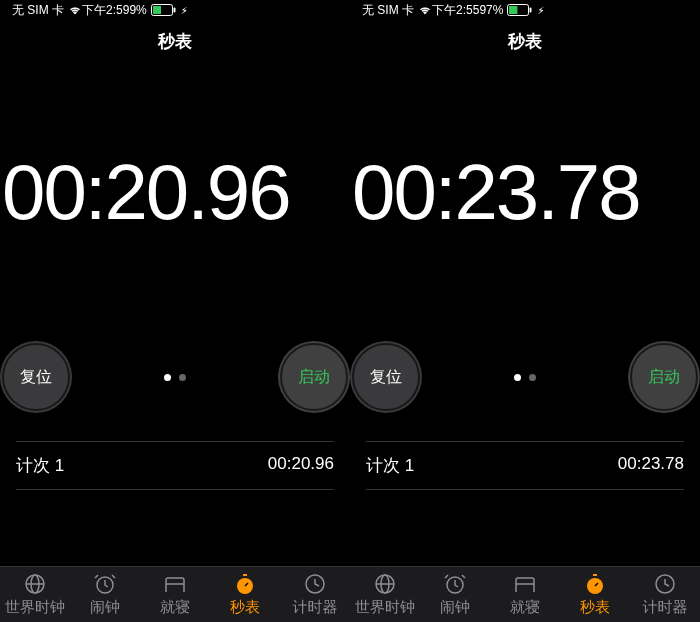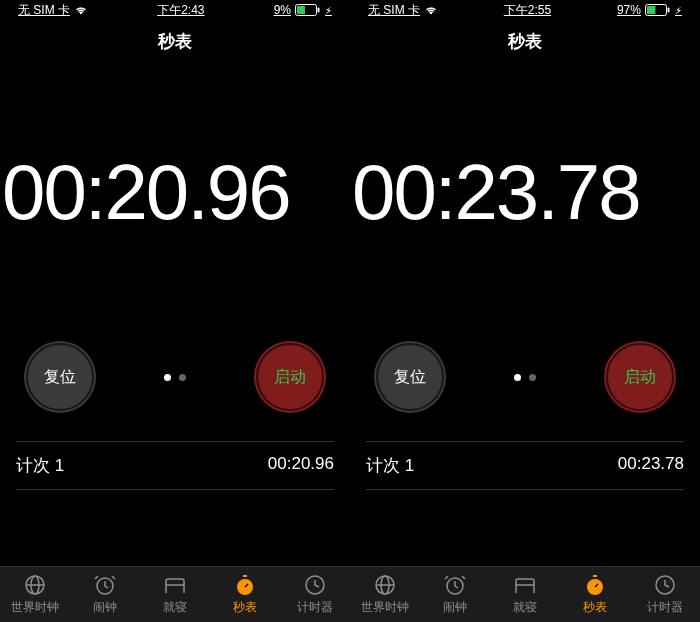--- a/index.html
+++ b/index.html
@@ -16,24 +16,23 @@
       width: 350px;
       height: 622px;
       display: flex;
       flex-direction: column;
       position: relative;
     }
     .statusbar {
       height: 20px;
       display: flex;
       align-items: center;
-      justify-content: space-between;
+      justify-content: flex-start;
       font-size: 12px;
-      padding: 0 18px;
-      text-decoration: underline;
+      padding: 0 12px;
     }
     .sb-left, .sb-right { display: flex; align-items: center; gap: 4px; }
     .wifi-icon svg, .battery-icon svg { display: block; }
     .header {
       text-align: center;
       font-size: 17px;
       font-weight: 600;
       padding: 10px 0;
     }
     .time-display {
@@ -43,21 +42,21 @@
       margin-top: 90px;
       white-space: nowrap;
       line-height: 1;
       text-align: left;
       padding-left: 2px;
     }
     .controls {
       display: flex;
       align-items: center;
       justify-content: space-between;
-      padding: 0 24px;
+      padding: 0 0;
       margin-top: 110px;
     }
     .round-btn {
       width: 72px;
       height: 72px;
       border-radius: 50%;
       display: flex;
       align-items: center;
       justify-content: center;
       font-size: 16px;
@@ -65,21 +64,21 @@
       cursor: pointer;
     }
     .round-btn::before {
       content: '';
       position: absolute;
       inset: 2px;
       border-radius: 50%;
       border: 2px solid rgba(0,0,0,0.6);
     }
     .btn-reset { background: #3a3a3c; color: #fff; }
-    .btn-start { background: #7f1d1d; color: #34c759; }
+    .btn-start { background: #404040; color: #34c759; }
     .dots { display: flex; gap: 8px; align-items: center; }
     .dot {
       width: 7px; height: 7px; border-radius: 50%; background: #666;
     }
     .dot.active { background: #fff; }
     .laps { margin-top: 28px; padding: 0 16px; }
     .lap-row {
       display: flex;
       justify-content: space-between;
       font-size: 17px;
@@ -98,41 +97,41 @@
       display: flex;
     }
     .tab {
       flex: 1;
       display: flex;
       flex-direction: column;
       align-items: center;
       justify-content: center;
       gap: 2px;
       color: #8e8e93;
-      font-size: 12px;
+      font-size: 15px;
       cursor: pointer;
       text-align: right;
     }
     .tab.active { color: #ff9500; }
     .tab svg { width: 24px; height: 24px; }
   </style>
 </head>
 <body>
 
 <div class="screen">
   <div class="statusbar">
     <div class="sb-left">
       <span>无 SIM 卡</span>
       <span class="wifi-icon">
         <svg width="14" height="10" viewBox="0 0 14 10">
             <path d="M7 9.5L5 7.3c1.1-1 2.9-1 4 0L7 9.5zM3.5 5.8C5.4 4 8.6 4 10.5 5.8l-1 1c-1.4-1.2-3.6-1.2-5 0l-1-1zM2 4.3C4.8 1.8 9.2 1.8 12 4.3l-1 1C8.8 3.4 5.2 3.4 3 5.3l-1-1z" fill="#fff"></path>
           </svg>
       </span>
     </div>
-    <div>下午2:43</div>
+    <div>下午2:59</div>
     <div class="sb-right">
       <span>9%</span>
       <span class="battery-icon">
         <svg width="26" height="12" viewBox="0 0 26 12">
             <rect x="0.5" y="0.5" width="21" height="11" rx="2" fill="none" stroke="#fff"></rect>
             <rect x="2" y="2" width="8" height="8" fill="#34c759"></rect>
             <rect x="22.5" y="3.5" width="2" height="5" rx="1" fill="#fff"></rect>
           </svg>
       </span>
       <span style="font-size:10px;">⚡︎</span>

